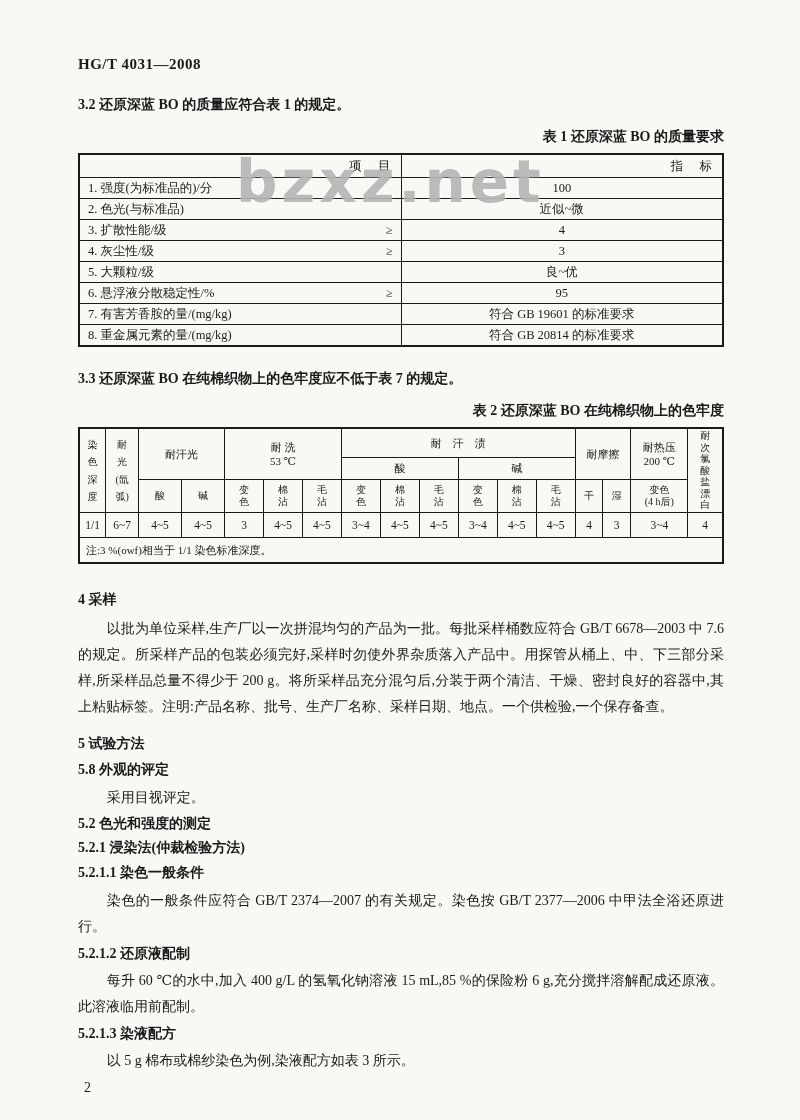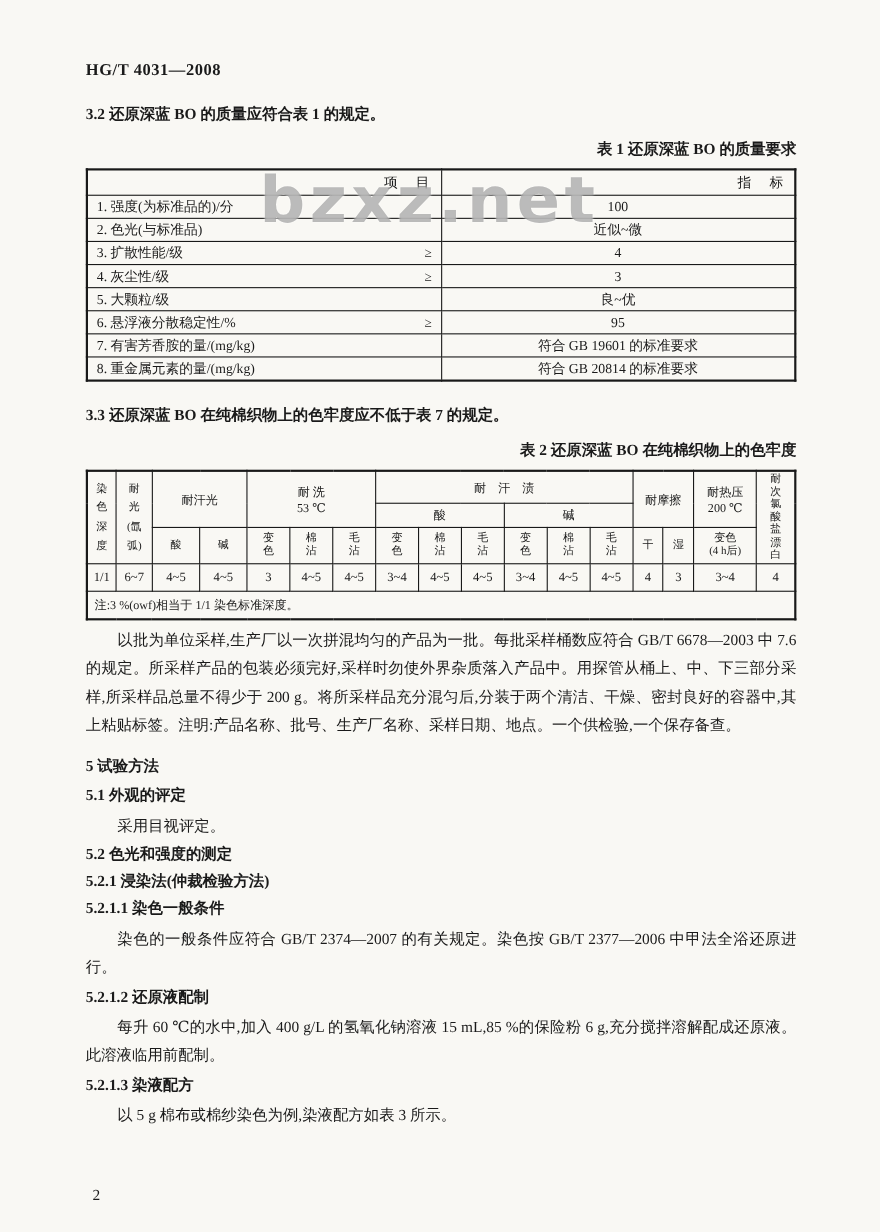--- a/index.html
+++ b/index.html
@@ -251,25 +251,26 @@
         <td>3</td>
         <td>3~4</td>
         <td>4</td>
       </tr>
       <tr class="noterow">
         <td colspan="17">注:3 %(owf)相当于 1/1 染色标准深度。</td>
       </tr>
     </tbody>
   </table>
 
+  <p class="sec-head">4  采样</p>
   <p class="body ind">以批为单位采样,生产厂以一次拼混均匀的产品为一批。每批采样桶数应符合 GB/T 6678—2003 中 7.6 的规定。所采样产品的包装必须完好,采样时勿使外界杂质落入产品中。用探管从桶上、中、下三部分采样,所采样品总量不得少于 200 g。将所采样品充分混匀后,分装于两个清洁、干燥、密封良好的容器中,其上粘贴标签。注明:产品名称、批号、生产厂名称、采样日期、地点。一个供检验,一个保存备查。</p>
 
   <p class="sec-head" style="margin-top:14px">5  试验方法</p>
 
-  <p class="sub-head" style="margin-top:6px">5.1  外观的评定</p>
+  <p class="sub-head" style="margin-top:6px">5.8  外观的评定</p>
   <p class="body ind" style="margin-top:5px">采用目视评定。</p>
 
   <p class="sub-head" style="margin-top:3px">5.2  色光和强度的测定</p>
 
   <p class="sub-head" style="margin-top:4px">5.2.1  浸染法(仲裁检验方法)</p>
 
   <p class="sub-head">5.2.1.1  染色一般条件</p>
   <p class="body ind" style="margin-top:5px">染色的一般条件应符合 GB/T 2374—2007 的有关规定。染色按 GB/T 2377—2006 中甲法全浴还原进行。</p>
 
   <p class="sub-head" style="margin-top:4px">5.2.1.2  还原液配制</p>

